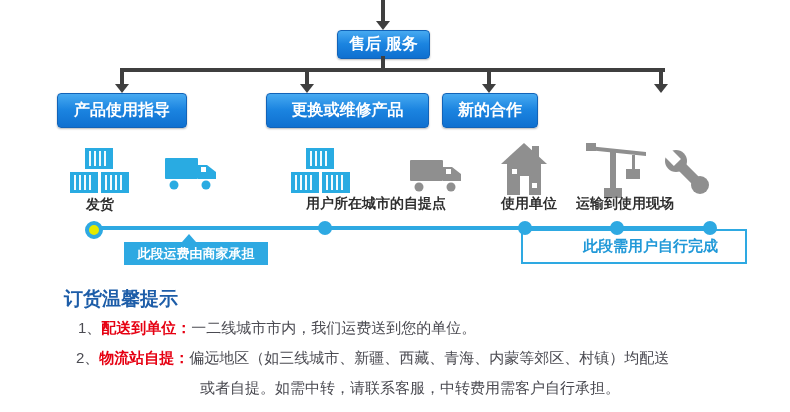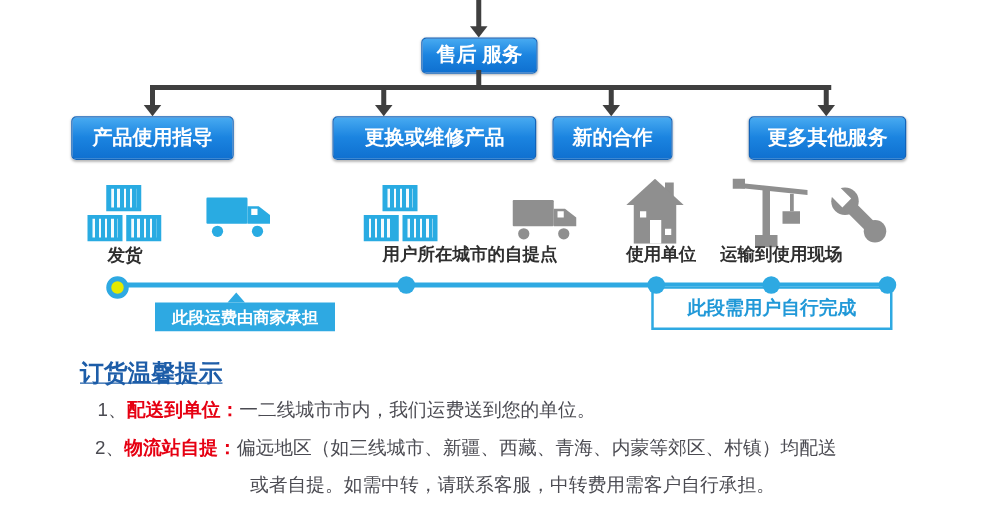--- a/index.html
+++ b/index.html
@@ -40,21 +40,21 @@
            border-radius:2px;z-index:1;}
   .dot{position:absolute;width:14px;height:14px;border-radius:50%;background:#2ea9e2;z-index:3;}
   .dot.start{background:#e4ea00;border:4px solid #2ea9e2;width:10px;height:10px;}
   .callout{position:absolute;background:#2ea9e2;color:#fff;font-size:13px;font-weight:bold;
            display:flex;align-items:center;justify-content:center;white-space:nowrap;z-index:2;}
   .callout .tri-up{position:absolute;top:-8px;width:0;height:0;border-left:7px solid transparent;
            border-right:7px solid transparent;border-bottom:8px solid #2ea9e2;}
   .callout.outlined{background:#fff;border:2px solid #2ea9e2;color:#2199d8;font-size:15px;}
 
   
-  .tips-title{position:absolute;left:64px;top:286px;font-size:19px;font-weight:bold;color:#1d5da8;text-decoration:underline;}
+  .tips-title{position:absolute;left:64px;top:286px;font-size:19px;font-weight:bold;color:#1d5da8;}
   .tipline{position:absolute;font-size:15px;color:#4b4b52;white-space:nowrap;}
   .tipline .red{color:#e60012;font-weight:bold;}
 </style>
 </head>
 <body>
 
 <div id="canvas">
 
   <div class="tline" style="left:381px;top:0;width:4px;height:23px;"></div>
   <div class="tri-down" style="left:376px;top:21px;"></div>
@@ -76,23 +76,20 @@
   <div class="tri-down" style="left:654px;top:84px;"></div>
 
   <div class="bluebox" style="left:57px;top:93px;width:128px;height:33px;">
     <span>产品使用指导</span>
   </div>
   <div class="bluebox" style="left:237px;top:93px;width:161px;height:33px;margin-left:29px;">
     <span>更换或维修产品</span>
   </div>
   <div class="bluebox" style="left:442px;top:93px;width:94px;height:33px;">
     <span>新的合作</span>
-  </div>
-  <div class="bluebox" style="left:599px;top:93px;width:124px;height:33px;">
-    <span>更多其他服务</span>
   </div>
 
   <div class="containers" style="left:70px;top:148px;">
     <div class="cbox t">
         <div class="stripes"></div>
       </div>
     <div class="cbox bl">
         <div class="stripes"></div>
       </div>
     <div class="cbox br">
@@ -162,21 +159,21 @@
   <div class="dot start" style="left:85px;top:221px;"></div>
   <div class="dot" style="left:318px;top:221px;"></div>
   <div class="dot" style="left:518px;top:221px;"></div>
   <div class="dot" style="left:610px;top:221px;"></div>
   <div class="dot" style="left:703px;top:221px;"></div>
 
   <div class="callout" style="left:124px;top:242px;width:144px;height:23px;">
     <div class="tri-up" style="left:58px;"></div>
     <span>此段运费由商家承担</span>
   </div>
-  <div class="callout outlined" style="left:521px;top:229px;width:189px;height:31px;">
+  <div class="callout outlined" style="left:521px;top:229px;width:189px;height:31px;padding-left:33px;">
     <span>此段需用户自行完成</span>
   </div>
 
   <div class="tips-title">订货温馨提示</div>
 
   <div class="tipline" style="left:78px;top:319px;">
     <span>1、</span><span class="red">配送到单位：</span><span>一二线城市市内，我们运费送到您的单位。</span>
   </div>
   <div class="tipline" style="left:76px;top:349px;">
     <span>2、</span><span class="red">物流站自提：</span><span>偏远地区（如三线城市、新疆、西藏、青海、内蒙等郊区、村镇）均配送</span>

